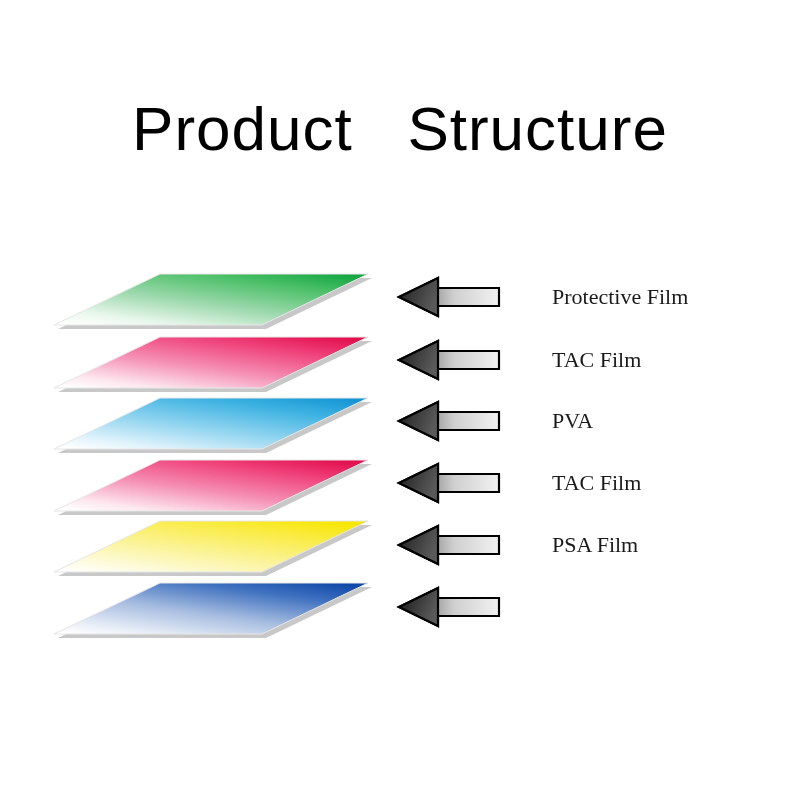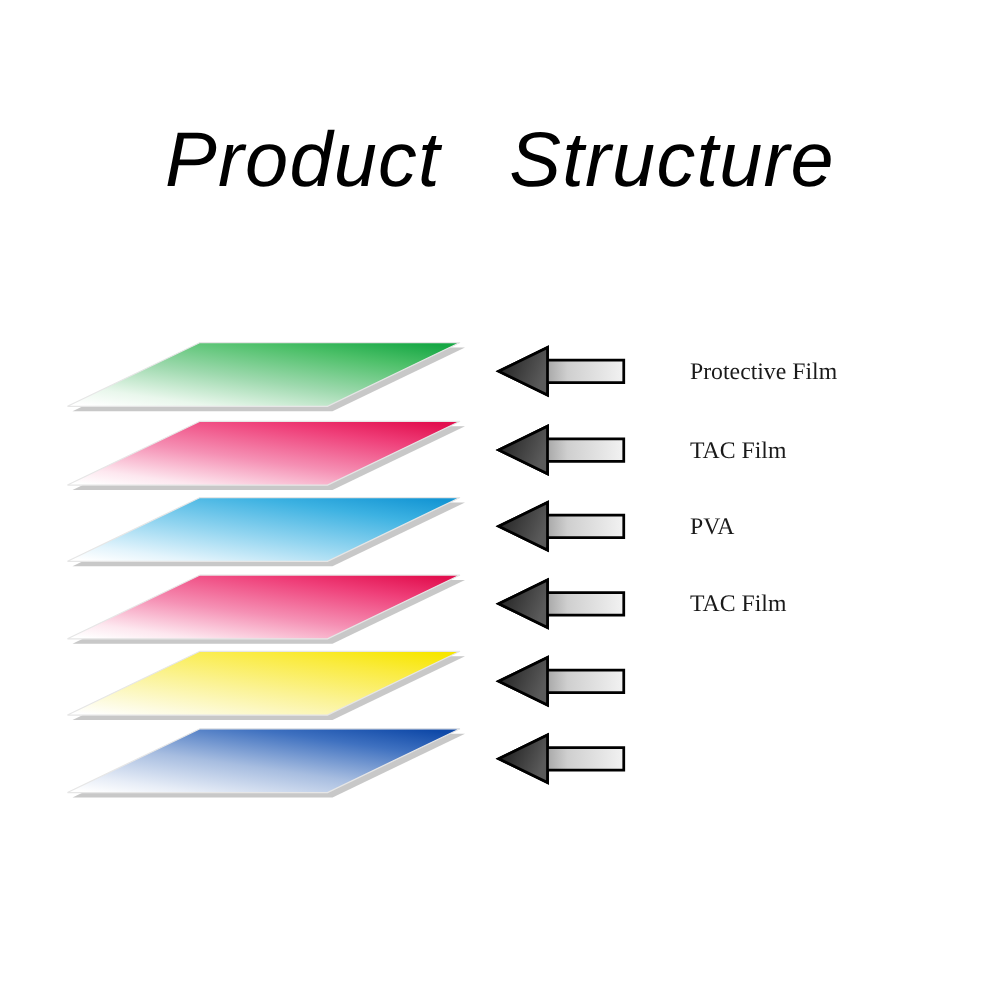--- a/index.html
+++ b/index.html
@@ -23,21 +23,20 @@
     top: 98px;
     width: 800px;
     text-align: center;
     font-family: "Liberation Sans", "DejaVu Sans", sans-serif;
     font-size: 62px;
     font-weight: 400;
     letter-spacing: 1px;
     color: #000000;
     white-space: pre;
     line-height: 1;
-    font-style: italic;
   }
 
   
   #stack {
     position: absolute;
     left: 0;
     top: 0;
     width: 800px;
     height: 800px;
     pointer-events: none;
@@ -54,21 +53,21 @@
   }
   .arrow-wrap {
     width: 106px;
     height: 44px;
     flex: 0 0 auto;
   }
   .arrow-wrap svg { display: block; }
   .row-label {
     margin-left: 50px;
     font-family: "Liberation Serif", "DejaVu Serif", serif;
-    font-size: 19px;
+    font-size: 22px;
     color: #1a1a1a;
     white-space: nowrap;
     line-height: 1;
   }
 </style>
 </head>
 <body>
 
 <div id="canvas">
 
@@ -255,20 +254,21 @@
           <linearGradient id="at5" x1="0" y1="0" x2="1" y2="0">
             <stop offset="0" stop-color="#4a4a4a"></stop>
               <stop offset="0.55" stop-color="#cfcfcf"></stop>
               <stop offset="1" stop-color="#f2f2f2"></stop>
           </linearGradient>
         </defs>
         <path d="M 3,22 L 42,3 L 42,13 L 103,13 L 103,31 L 42,31 L 42,41 Z" fill="url(#at5)" stroke="#000000" stroke-width="2.2" stroke-linejoin="miter"></path>
         <path d="M 3,22 L 42,3 L 42,41 Z" fill="url(#ah5)" stroke="#000000" stroke-width="2.2" stroke-linejoin="miter"></path>
       </svg>
     </span>
+    <span class="row-label">PSA Film</span>
   </div>
 
   <div class="row" style="top:585px;">
     <span class="arrow-wrap">
       <svg width="106" height="44" viewBox="0 0 106 44" xmlns="http://www.w3.org/2000/svg">
         <defs>
           <linearGradient id="ah6" x1="0" y1="0" x2="1" y2="0.4">
             <stop offset="0" stop-color="#3a1010"></stop>
               <stop offset="0.25" stop-color="#262626"></stop>
               <stop offset="1" stop-color="#5a5a5a"></stop>

